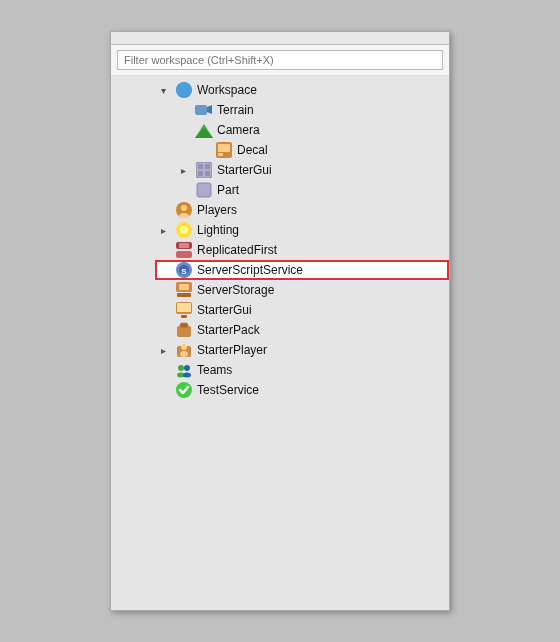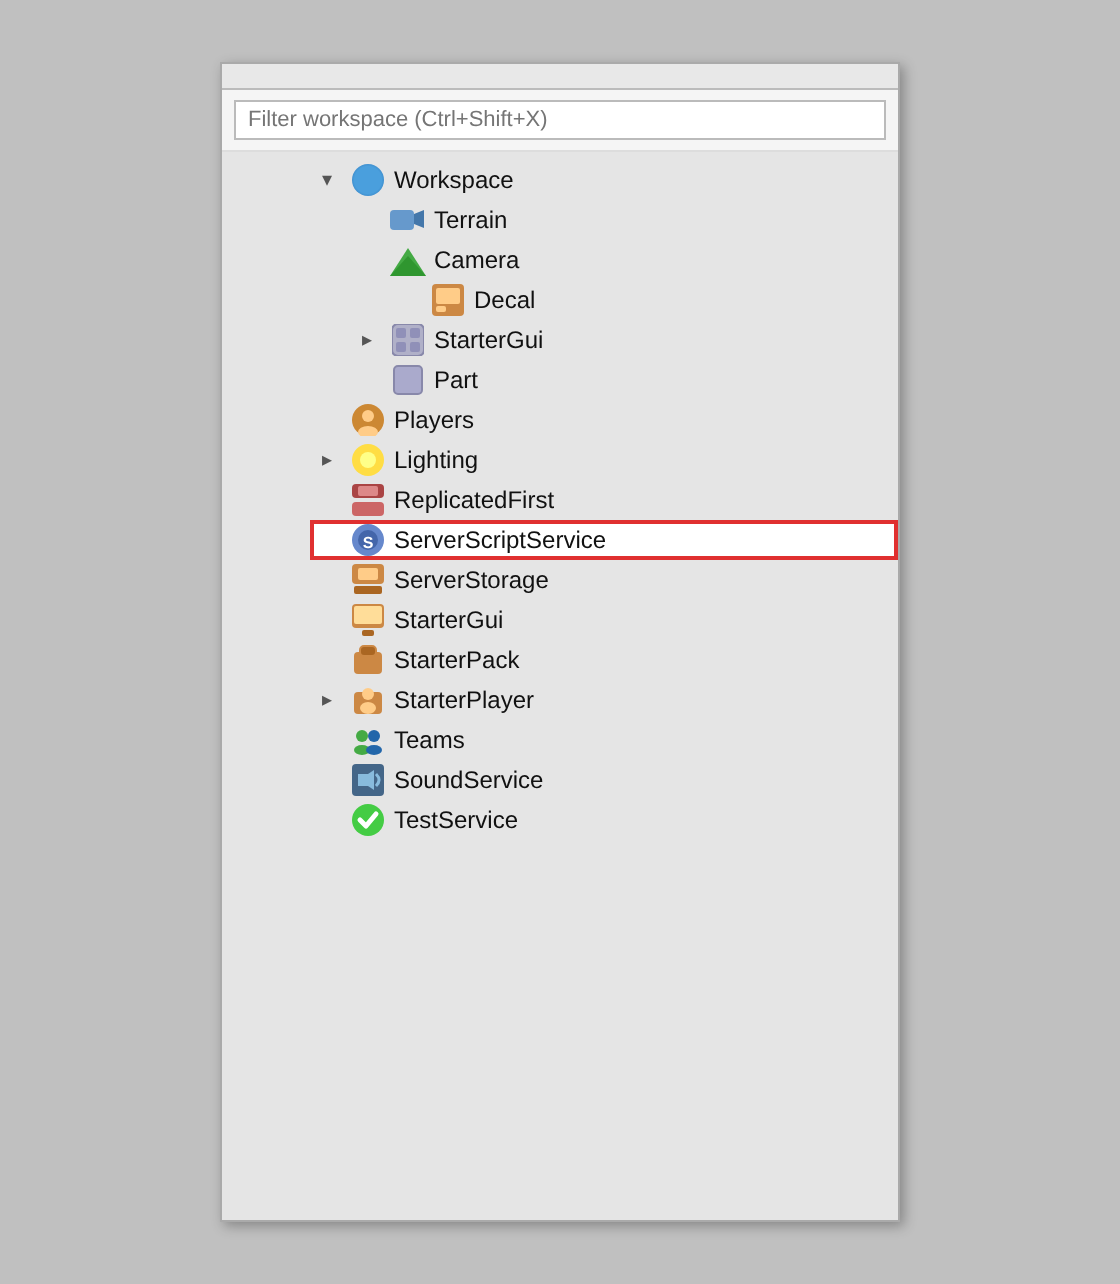--- a/index.html
+++ b/index.html
@@ -293,32 +293,20 @@
             <ellipse cx="11" cy="13" rx="4" ry="2.5" fill="#2266aa"></ellipse>
           </svg>
         </span>
     <span class="item-label">Teams</span>
   </div>
       <div class="tree-item">
     <span class="indent" style="width:6px;"></span>
     <span class="arrow none"></span>
     <span class="item-icon">
           <svg width="16" height="16" viewBox="0 0 16 16">
-            <rect width="16" height="16" rx="2" fill="#446688"></rect>
-            <polygon points="3,5 8,5 11,3 11,13 8,11 3,11" fill="#88bbdd"></polygon>
-            <path d="M12,5 Q15,8 12,11" stroke="#88bbdd" stroke-width="1.5" fill="none"></path>
-          </svg>
-        </span>
-    <span class="item-label">SoundService</span>
-  </div>
-      <div class="tree-item">
-    <span class="indent" style="width:6px;"></span>
-    <span class="arrow none"></span>
-    <span class="item-icon">
-          <svg width="16" height="16" viewBox="0 0 16 16">
             <circle cx="8" cy="8" r="8" fill="#44cc44"></circle>
             <polyline points="4,8 7,11 12,5" stroke="white" stroke-width="2.5" fill="none" stroke-linecap="round" stroke-linejoin="round"></polyline>
           </svg>
         </span>
     <span class="item-label">TestService</span>
   </div>
     </div>
 </div>
 
 </body></html>

